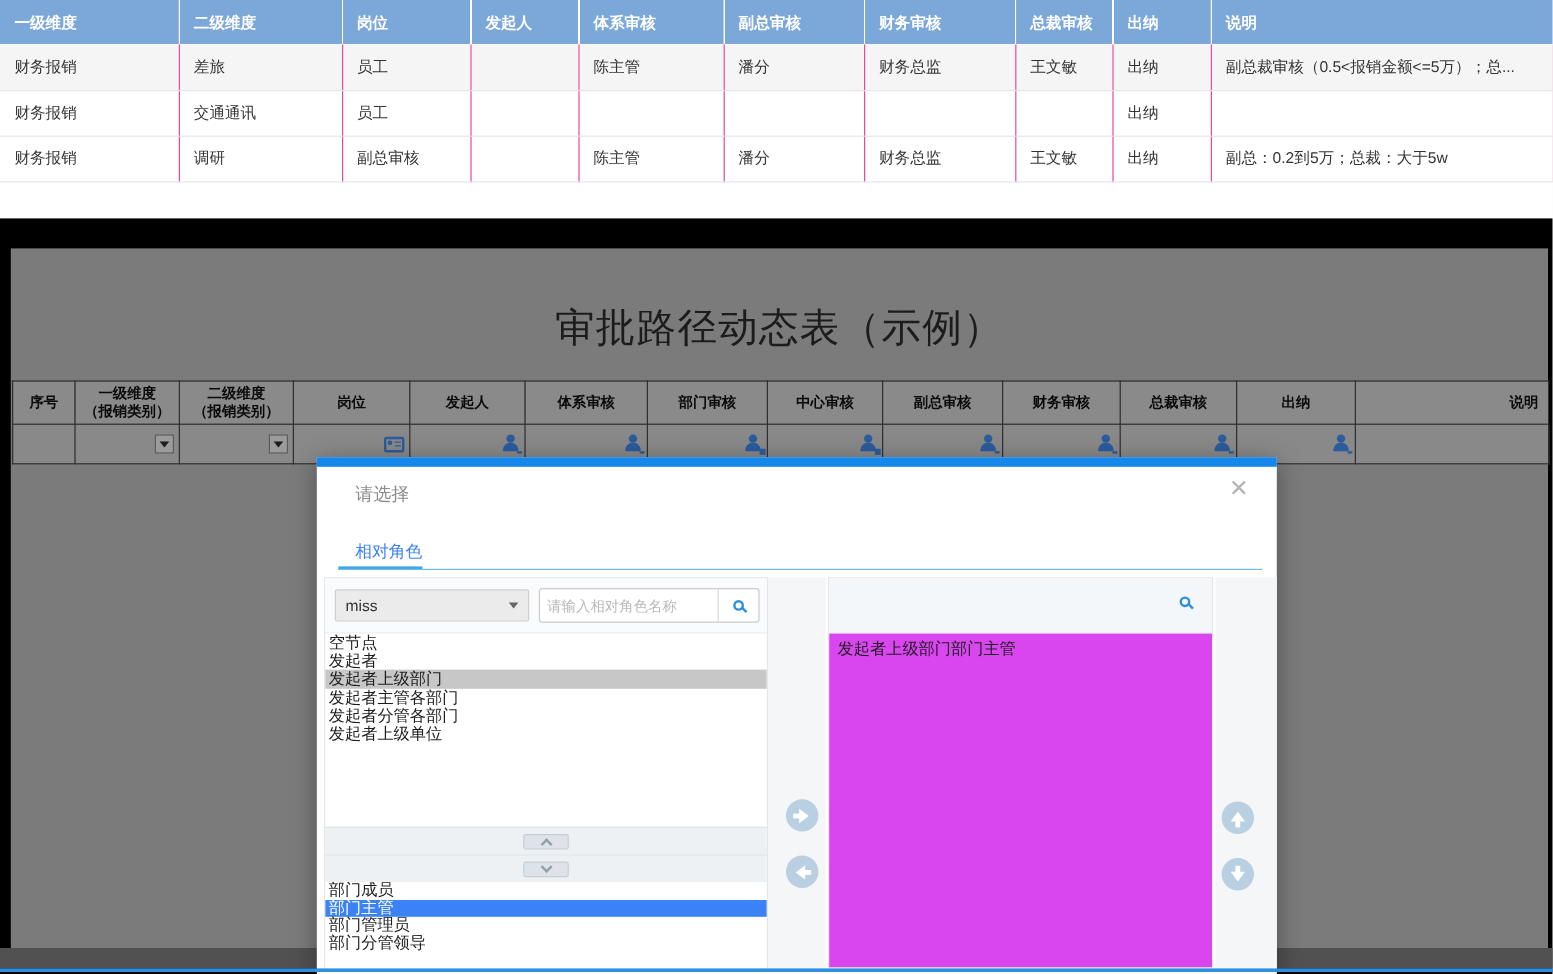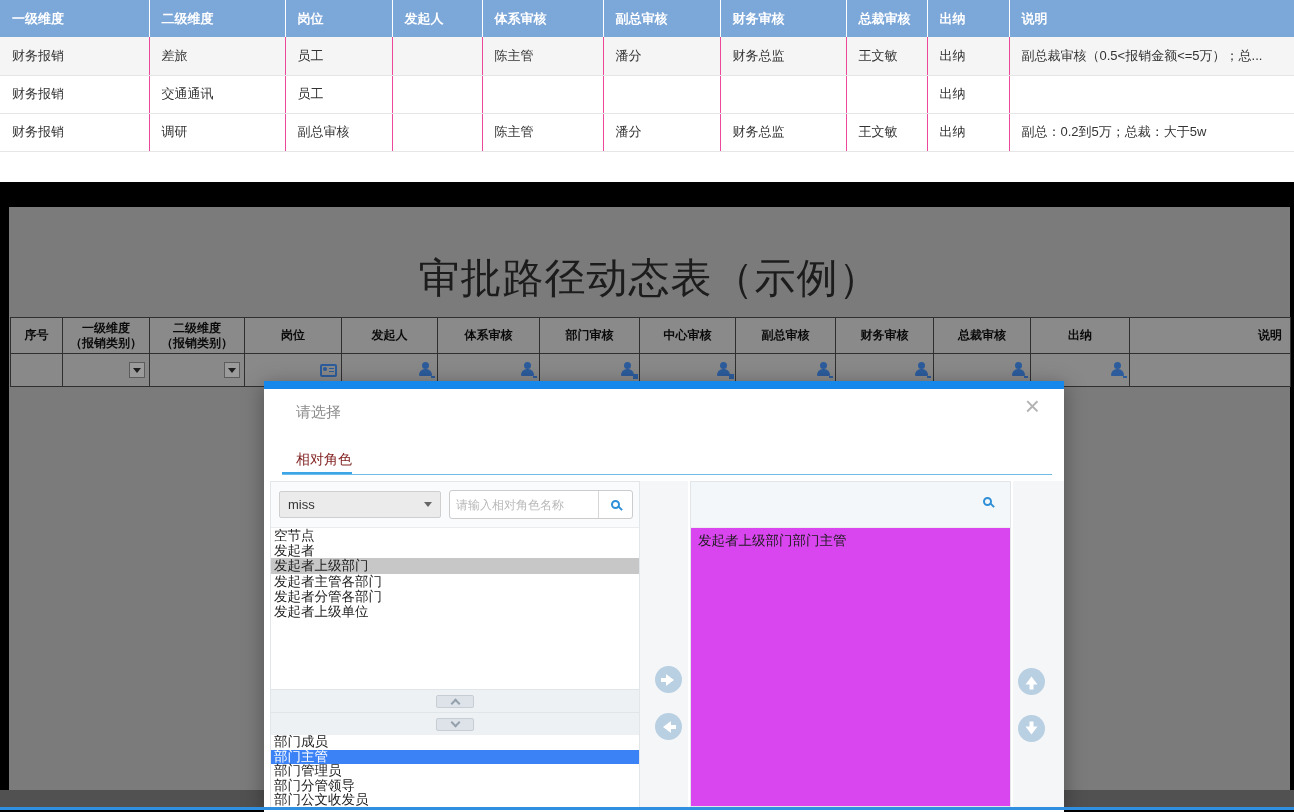--- a/index.html
+++ b/index.html
@@ -12,21 +12,21 @@
   .t1 th{background:#7ca7d9;color:#fff;font-size:13px;font-weight:bold;text-align:left;
          padding:0 0 0 12px;height:37px;border-right:1px solid rgba(255,255,255,.25);white-space:nowrap;overflow:hidden;}
   .t1 td{font-size:13px;color:#333;padding:0 0 0 12px;height:38px;border-bottom:1px solid #e6e6e6;
          border-right:1px solid #ec4899;white-space:nowrap;overflow:hidden;}
   .t1 tr.r0 td{background:#f5f5f5;}
   .t1 tr.r1 td,.t1 tr.r2 td{background:#fff;}
 
   
   .backdrop{position:absolute;left:0;top:182px;width:1294px;height:630px;background:#000;}
   .graypanel{position:absolute;left:9px;top:25px;right:4px;bottom:22px;background:#7b7b7b;}
-  .ov-title{position:absolute;left:0;top:44px;width:100%;text-align:center;font-size:41px;color:#1c1c1c;letter-spacing:1px;}
+  .ov-title{position:absolute;left:0;top:44px;width:100%;text-align:center;font-size:33px;color:#1c1c1c;letter-spacing:1px;}
   .bottom-strip{position:absolute;left:0;bottom:5px;width:100%;height:17px;background:#515151;}
   .blueline{position:absolute;left:0;top:807px;width:1294px;height:3px;background:#2f8fe0;z-index:40;}
 
   
   .t2{position:absolute;left:1px;top:110px;width:1280px;border-collapse:collapse;table-layout:fixed;}
   .t2 th{background:#8a8a8a;border:1px solid #2f2f2f;color:#0a0a0a;font-size:12px;font-weight:bold;
          text-align:center;height:36px;padding:1px 2px;line-height:1.2;white-space:nowrap;overflow:hidden;}
   .t2 th.alr{text-align:right;padding-right:8px;}
   .t2 td{background:#898989;border:1px solid #2f2f2f;height:33px;padding:0;}
   .cellic{display:flex;justify-content:flex-end;align-items:center;height:100%;padding-right:4px;}
@@ -45,21 +45,21 @@
   .ci{position:relative;width:17px;height:13px;border:2px solid #2c5c9c;border-radius:2px;display:inline-block;background:transparent;}
   .ci::before{content:"";position:absolute;left:1px;top:1px;width:4px;height:4px;border-radius:50%;background:#2c5c9c;}
   .ci::after{content:"";position:absolute;right:1px;top:2px;width:5px;height:1px;background:#2c5c9c;box-shadow:0 3px 0 #2c5c9c,-7px 5px 0 7px rgba(44,92,156,0);}
 
   
   .modal{position:absolute;left:264px;top:381px;width:800px;height:431px;background:#fff;z-index:20;
          box-shadow:0 4px 20px rgba(0,0,0,.35);}
   .mbar{position:absolute;left:0;top:0;width:100%;height:8px;background:#1688ec;}
   .mtitle{position:absolute;left:32px;top:22px;font-size:15px;color:#8c8c8c;}
   .mclose{position:absolute;right:24px;top:12px;font-size:26px;color:#b3b3b3;cursor:pointer;line-height:1;font-weight:300;}
-  .mtab{position:absolute;left:32px;top:70px;font-size:14px;color:#7f1d1d;}
+  .mtab{position:absolute;left:32px;top:70px;font-size:14px;color:#3b82f6;}
   .mtab-active-line{position:absolute;left:18px;top:91px;width:70px;height:3px;background:#3ca5e6;}
   .mtab-line{position:absolute;left:18px;top:93px;right:12px;height:1px;background:#6fbbe9;}
 
   .lpanel{position:absolute;left:6px;top:100px;width:370px;height:326px;border:1px solid #e3e6e9;background:#fff;}
   .lp-controls{position:absolute;left:0;top:0;width:100%;height:46px;background:#fafbfc;border-bottom:1px solid #ececec;}
   .msel{position:absolute;left:8px;top:9px;width:162px;height:27px;background:#ebebeb;border:1px solid #cfcfcf;border-radius:2px;
         display:flex;align-items:center;padding:0 8px;font-size:13px;color:#333;}
   .msel .car2{margin-left:auto;width:0;height:0;border-left:4px solid transparent;border-right:4px solid transparent;border-top:5px solid #666;}
   .srch{position:absolute;left:178px;top:8px;width:184px;height:29px;border:1px solid #ccc;border-radius:3px;background:#fff;display:flex;}
   .srch input{flex:1;border:0;outline:none;padding:0 6px;font-size:12px;color:#444;font-family:inherit;min-width:0;background:transparent;}
@@ -374,21 +374,20 @@
       <div class="band b2">
         <span class="chvbtn">
             <span class="chv dn"></span>
           </span>
       </div>
       <div class="botlist">
         <div class="litem">部门成员</div>
         <div class="litem selblue">部门主管</div>
         <div class="litem">部门管理员</div>
         <div class="litem">部门分管领导</div>
-        <div class="litem">部门公文收发员</div>
       </div>
     </div>
 
     <div class="midcol"></div>
     <div class="cbtn r" style="left:391px;top:285px;">
       <span class="arr">
           <i class="sh"></i>
           <i class="ah"></i>
         </span>
     </div>

